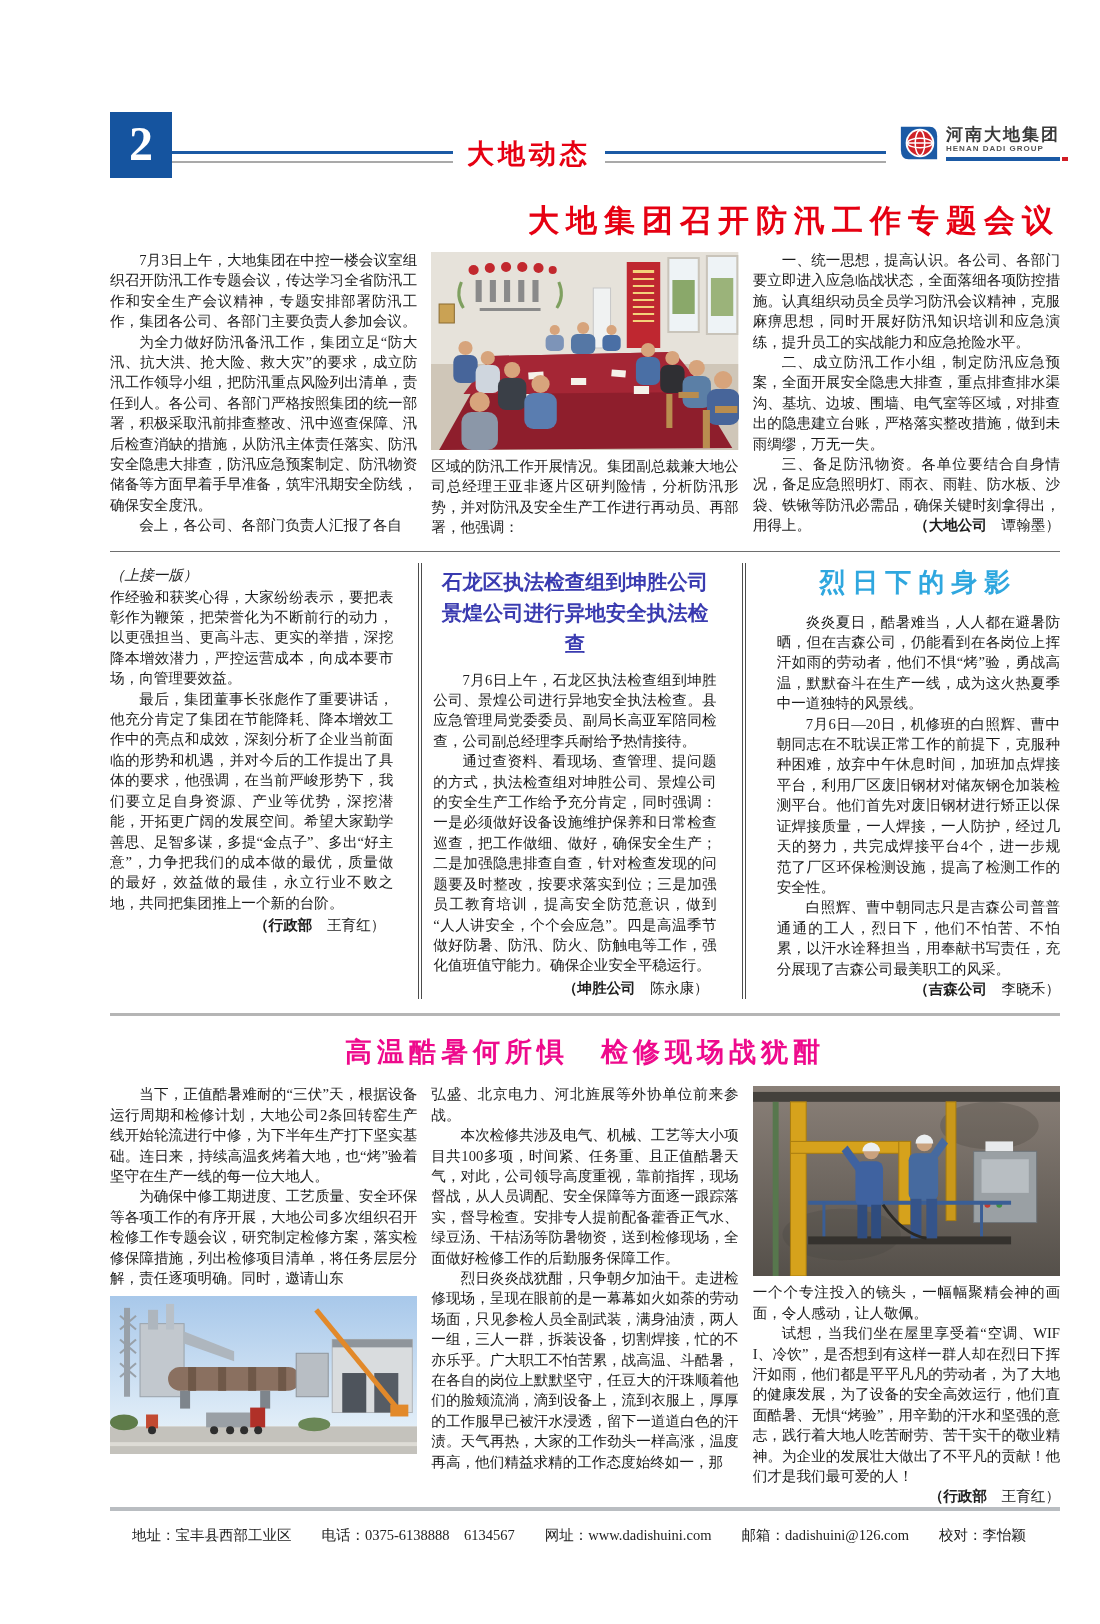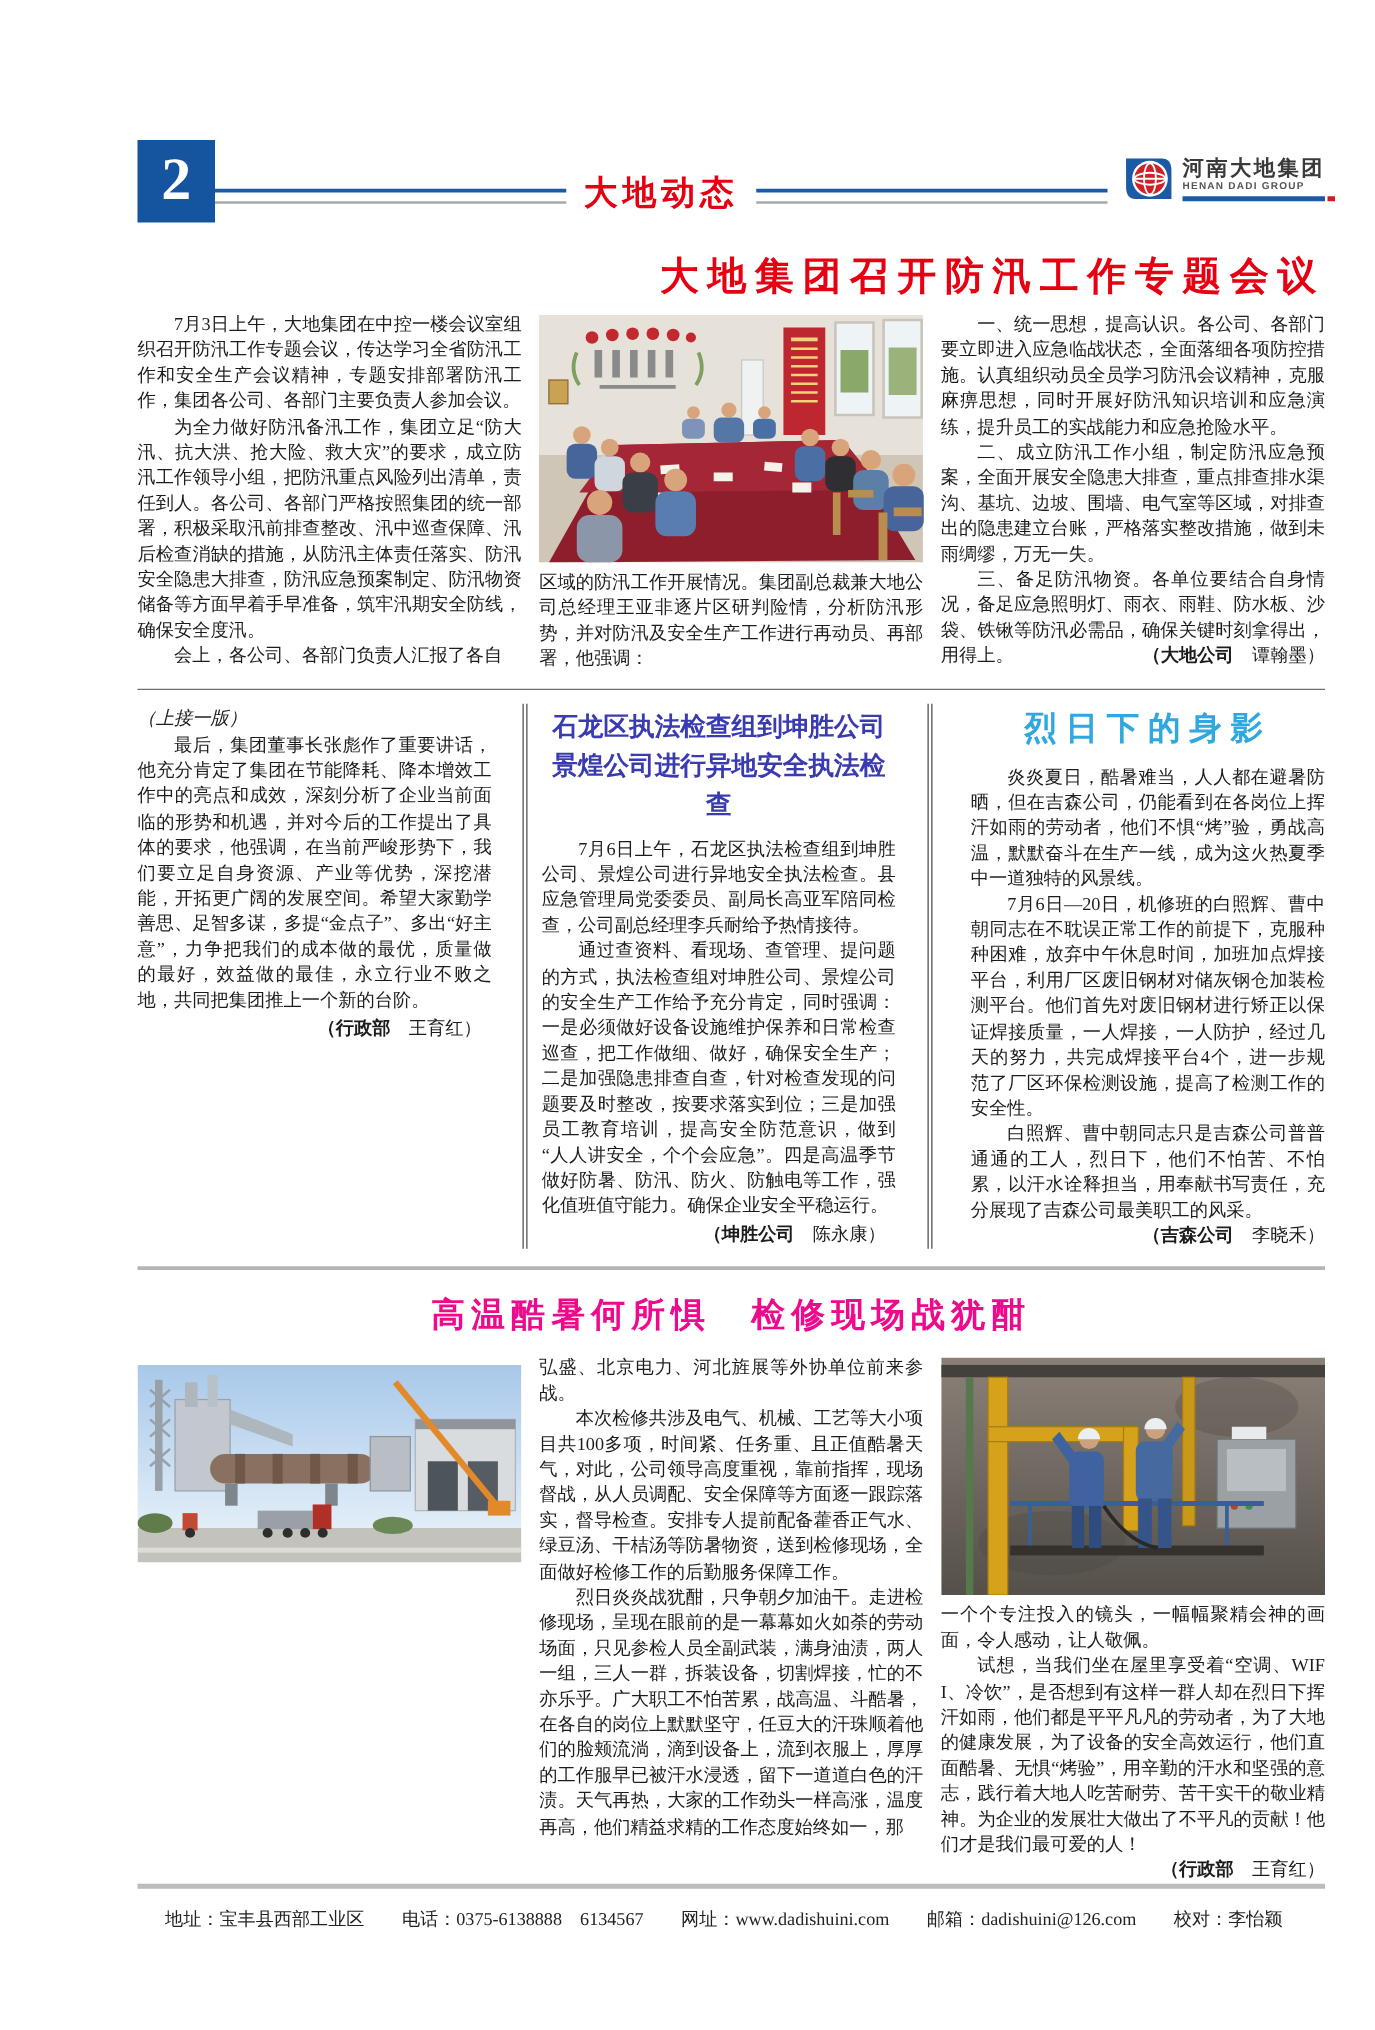--- a/index.html
+++ b/index.html
@@ -218,20 +218,21 @@
       </p>
     </div>
   </div>
 
   <hr class="hr1">
 
   <div class="cols3 ruled">
 
     <div class="col">
       <div class="cont-tag">（上接一版）</div>
+      <p>作经验和获奖心得，大家纷纷表示，要把表彰作为鞭策，把荣誉化为不断前行的动力，以更强担当、更高斗志、更实的举措，深挖降本增效潜力，严控运营成本，向成本要市场，向管理要效益。</p>
       <div>
           <p class="ind">最后，集团董事长张彪作了重要讲话，他充分肯定了集团在节能降耗、降本增效工作中的亮点和成效，深刻分析了企业当前面临的形势和机遇，并对今后的工作提出了具体的要求，他强调，在当前严峻形势下，我们要立足自身资源、产业等优势，深挖潜能，开拓更广阔的发展空间。希望大家勤学善思、足智多谋，多提“金点子”、多出“好主意”，力争把我们的成本做的最优，质量做的最好，效益做的最佳，永立行业不败之地，共同把集团推上一个新的台阶。</p>
         </div>
       <p class="sig-line"><span class="sig-org">（行政部</span><span>　王育红）</span></p>
     </div>
 
     <div class="col">
       <div class="headline-blue">
         <div>石龙区执法检查组到坤胜公司</div>
         <div>景煌公司进行异地安全执法检查</div>
@@ -256,20 +257,24 @@
     </div>
   </div>
 
   <hr class="hr2">
 
   <h2 class="headline-magenta">高温酷暑何所惧　检修现场战犹酣</h2>
 
   <div class="cols3">
 
     <div class="col">
+      <div>
+          <p class="ind">当下，正值酷暑难耐的“三伏”天，根据设备运行周期和检修计划，大地公司2条回转窑生产线开始轮流进行中修，为下半年生产打下坚实基础。连日来，持续高温炙烤着大地，也“烤”验着坚守在生产一线的每一位大地人。</p>
+          <p class="ind">为确保中修工期进度、工艺质量、安全环保等各项工作的有序开展，大地公司多次组织召开检修工作专题会议，研究制定检修方案，落实检修保障措施，列出检修项目清单，将任务层层分解，责任逐项明确。同时，邀请山东</p>
+        </div>
       <span class="photo photo-bottom">
         <svg viewBox="0 0 307 160" height="158" preserveAspectRatio="none">
           <defs>
             <linearGradient id="sky" x1="0" y1="0" x2="0" y2="1">
               <stop offset="0" stop-color="#a8c8ea"></stop>
                 <stop offset="1" stop-color="#e2eef8"></stop>
             </linearGradient>
           </defs>
           <rect width="307" height="132" fill="url(#sky)"></rect>
           <rect y="132" width="307" height="28" fill="#c4c2bc"></rect>

